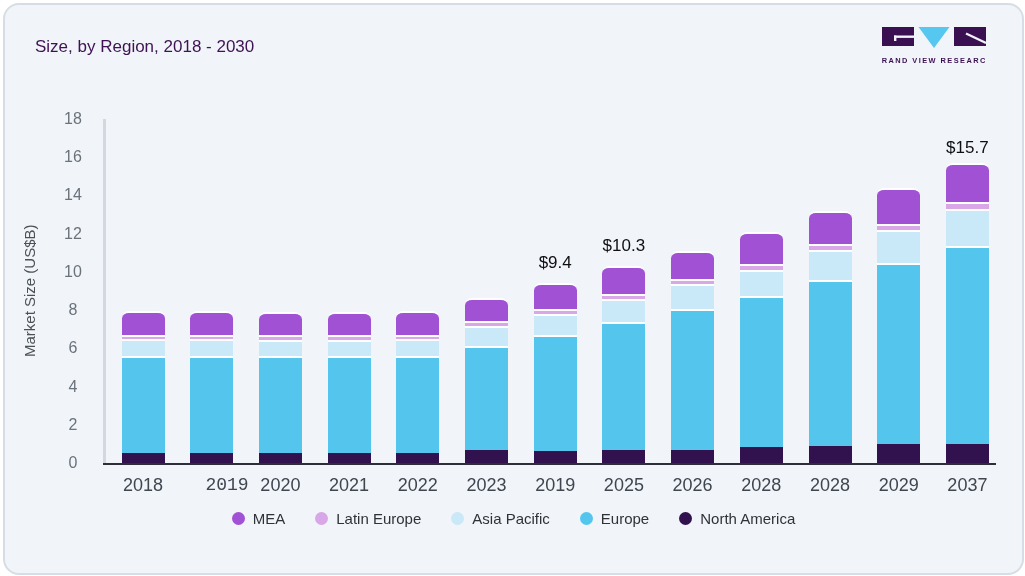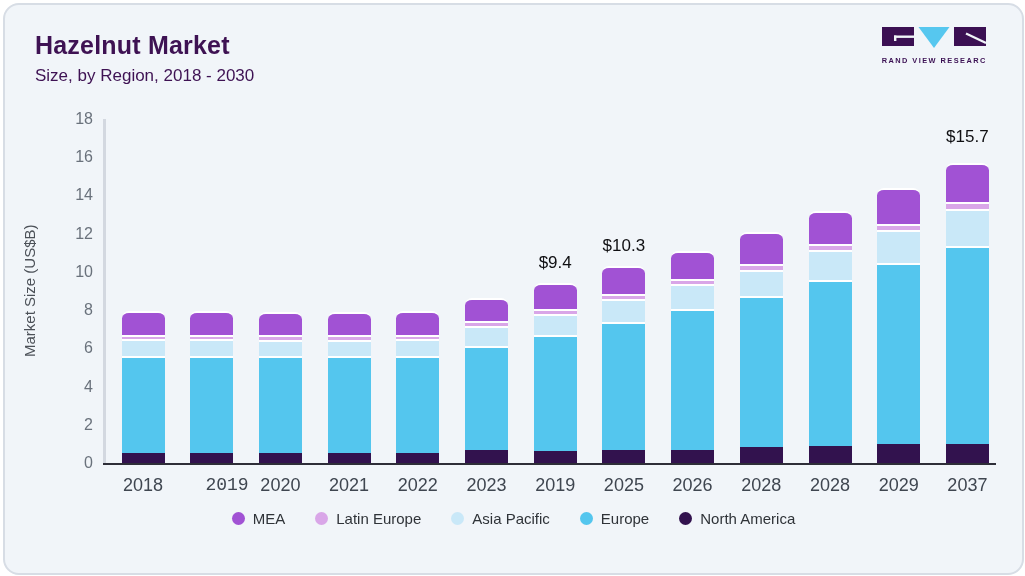--- a/index.html
+++ b/index.html
@@ -16,21 +16,21 @@
   .title{font-size:25px;font-weight:bold;color:#3e1253;letter-spacing:.2px;}
   .subtitle{font-size:17px;color:#3e1253;margin-top:6px;}
   .logo{position:absolute;right:36px;top:22px;width:104px;}
   
   .plot{
     position:absolute;left:98px;top:114px;width:890px;height:344px;
     border-left:3px solid #d3d8e0;
   }
   .x-axis-line{position:absolute;left:-3px;bottom:-2px;width:893px;height:2px;background:#2e2e38;}
   .yticks{position:absolute;right:calc(100% + 13px);top:0;bottom:0;width:40px;}
-  .ytick{position:absolute;right:0;font-size:16px;color:#6a727c;line-height:20px;text-align:right;width:40px;}
+  .ytick{position:absolute;right:0;font-size:16px;color:#6a727c;line-height:20px;text-align:center;width:40px;}
   .y-title{
     position:absolute;left:-88px;top:0;height:100%;width:22px;
     display:flex;align-items:center;justify-content:center;
     writing-mode:vertical-rl;transform:rotate(180deg);
     font-size:15px;color:#4c5158;white-space:nowrap;
   }
   .bar-group{position:absolute;bottom:0;display:flex;flex-direction:column-reverse;}
   .seg{width:100%;box-sizing:border-box;}
   .seg.sep{border-top:2px solid #ffffff;}
   .seg.top{border-radius:7px 7px 0 0;}
@@ -49,21 +49,20 @@
   .legend-item{display:flex;align-items:center;gap:8px;}
   .legend-dot{width:13px;height:13px;border-radius:50%;}
   .legend-label{font-size:15px;color:#2f3338;}
 </style>
 </head>
 <body>
 
 <div class="card">
 
   <div class="titleblock">
-    <div class="title">Hazelnut Market</div>
     <div class="subtitle">Size, by Region, 2018 - 2030</div>
   </div>
 
   <svg class="logo" viewBox="0 0 104 42">
     <rect x="0" y="0" width="32" height="19" fill="#3b1053"></rect>
     <rect x="12" y="8.5" width="20" height="2.4" fill="#f1f5f9"></rect>
     <rect x="12" y="8.5" width="2.4" height="5.5" fill="#f1f5f9"></rect>
     <polygon points="36.5,0 67.5,0 52,21" fill="#56c7ef"></polygon>
     <rect x="72" y="0" width="32" height="19" fill="#3b1053"></rect>
     <line x1="84" y1="6.5" x2="104" y2="16" stroke="#f1f5f9" stroke-width="2.2"></line>
@@ -183,21 +182,21 @@
         <div class="seg sep top" style="height: 35.9289px; background: rgb(161, 82, 212);"></div>
       </div>
       <div class="xlabel" style="left: 792.7px;">2029</div>
       <div class="bar-group" style="left: 839.9px; width: 43px;">
         <div class="seg" style="height: 19.4933px; background: rgb(50, 18, 78);"></div>
         <div class="seg sep" style="height: 197.8px; background: rgb(84, 198, 238);"></div>
         <div class="seg sep" style="height: 36.8844px; background: rgb(201, 232, 248);"></div>
         <div class="seg sep" style="height: 6.68889px; background: rgb(217, 166, 232);"></div>
         <div class="seg sep top" style="height: 39.1778px; background: rgb(161, 82, 212);"></div>
       </div>
-      <div class="bar-label" style="left: 861.4px; bottom: 316px;">$15.7</div>
+      <div class="bar-label" style="left: 861.4px; bottom: 305px;">$15.7</div>
       <div class="xlabel" style="left: 861.4px;">2037</div>
     </div>
 
   <div class="legend">
       <div class="legend-item">
         <span class="legend-dot" style="background: rgb(161, 82, 212);"></span>
         <span class="legend-label">MEA</span>
       </div>
       <div class="legend-item">
         <span class="legend-dot" style="background: rgb(217, 166, 232);"></span>

